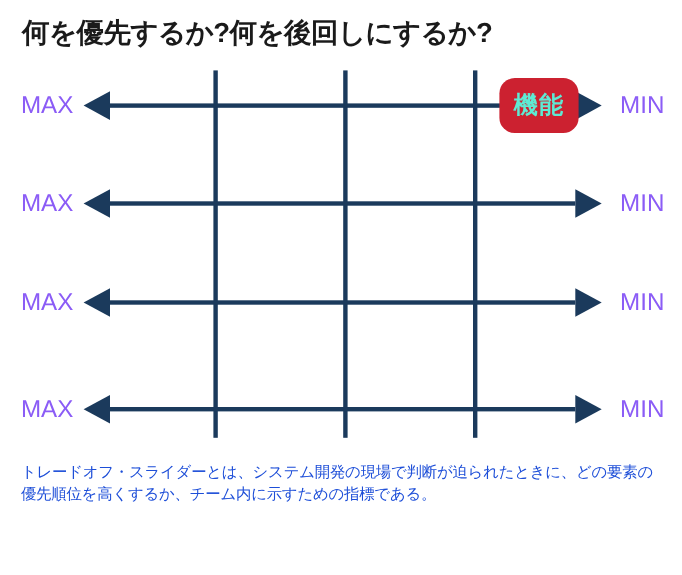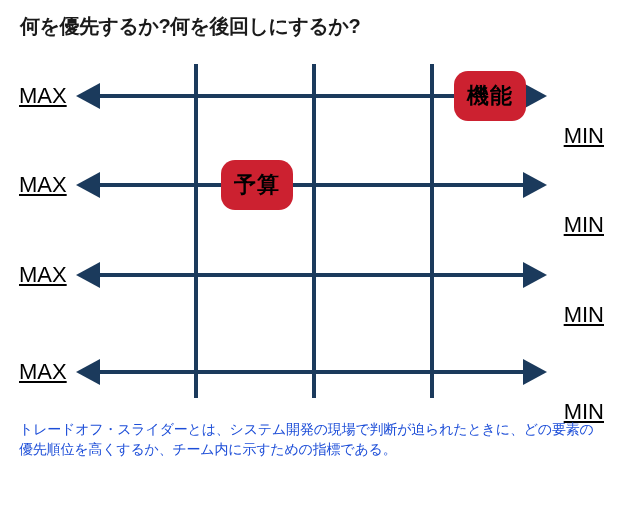--- a/index.html
+++ b/index.html
@@ -12,21 +12,21 @@
     background: #ffffff;
     font-family: "Liberation Sans", "DejaVu Sans", sans-serif;
     overflow: hidden;
     position: relative;
   }
 
   #page-title {
     position: absolute;
     left: 20px;
     top: 13px;
-    font-size: 20px;
+    font-size: 25px;
     font-weight: bold;
     color: #1a1a1a;
     letter-spacing: -0.5px;
     white-space: nowrap;
   }
 
   
   #chart {
     position: absolute;
     left: 0;
@@ -48,27 +48,26 @@
     left: 0;
     width: 620px;
     height: 34px;
   }
 
   .axis-label {
     position: absolute;
     top: 50%;
     transform: translateY(-50%);
     font-size: 22px;
-    color: #000000;
+    color: #8b5cf6;
     letter-spacing: 0px;
     white-space: nowrap;
-    text-decoration: underline;
   }
   .axis-label.max { left: 19px; }
-  .axis-label.min { right: 16px; margin-top: 40px; }
+  .axis-label.min { right: 16px; }
 
   .track {
     position: absolute;
     left: 100px;
     right: 97px;
     top: 50%;
     transform: translateY(-50%);
     height: 4px;
     background: #1b3a5c;
   }
@@ -90,21 +89,21 @@
     right: 73px;
     transform: translateY(-50%);
     border-left: 24px solid #1b3a5c;
   }
 
   .pill {
     position: absolute;
     top: 50%;
     transform: translate(-50%, -50%);
     background: #cc2130;
-    color: #000000;
+    color: #5eead4;
     font-size: 22px;
     font-weight: bold;
     border-radius: 14px;
     padding: 14px 13px;
     line-height: 1;
     white-space: nowrap;
     letter-spacing: 1px;
   }
 
   
@@ -137,21 +136,20 @@
     <span class="arrow-head right"></span>
     <span class="pill" style="left:490px">機能</span>
     <span class="axis-label min">MIN</span>
   </div>
 
   <div class="slider-row" style="top:110px">
     <span class="axis-label max">MAX</span>
     <span class="arrow-head left"></span>
     <span class="track"></span>
     <span class="arrow-head right"></span>
-    <span class="pill" style="left:257px">予算</span>
     <span class="axis-label min">MIN</span>
   </div>
 
   <div class="slider-row" style="top:200px">
     <span class="axis-label max">MAX</span>
     <span class="arrow-head left"></span>
     <span class="track"></span>
     <span class="arrow-head right"></span>
     <span class="axis-label min">MIN</span>
   </div>

